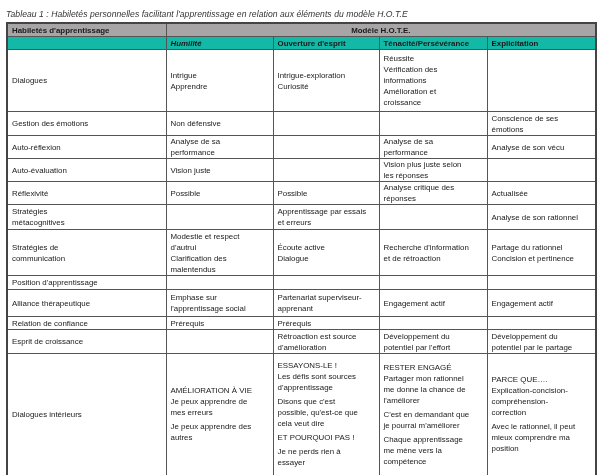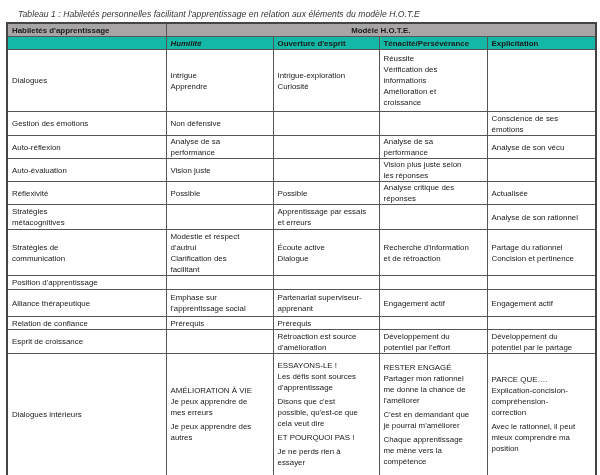--- a/index.html
+++ b/index.html
@@ -1,18 +1,18 @@
 <!DOCTYPE html>
 <html><head>
 <meta charset="utf-8">
 <style>
   html, body { margin: 0; padding: 0; background: #ffffff; }
   body { width: 600px; height: 475px; position: relative; overflow: hidden;
          font-family: "Liberation Sans", sans-serif; color: #1a1a1a; }
-  .caption { position: absolute; left: 18px; top: 9px; font-size: 8.6px; font-style: italic;
+  .caption { position: absolute; left: 6px; top: 9px; font-size: 8.6px; font-style: italic;
              color: #333; white-space: nowrap; letter-spacing: 0.05px; }
   table.hote { position: absolute; left: 6px; top: 22px; width: 589px;
                border-collapse: collapse; table-layout: fixed; font-size: 7.9px; line-height: 11px; }
   table.hote td, table.hote th { border: 1px solid #555; padding: 0 4px; vertical-align: middle;
                text-align: left; overflow: hidden; }
   table.hote { border: 2px solid #444; padding-left: 36px; }
   .head1 th { background: #a7a5a5; font-weight: bold; height: 12px; }
   .head1 th.center { text-align: center; }
   .head2 th { background: #14b8a6; font-weight: bold; height: 12px; }
   .head2 th.italic { font-style: italic; }
@@ -138,21 +138,21 @@
       </tr>
       <tr style="height: 46px;">
         <td>
           <span class="line">Stratégies de</span>
           <span class="line">communication</span>
         </td>
         <td>
           <span class="line">Modestie et respect</span>
           <span class="line">d'autrui</span>
           <span class="line">Clarification des</span>
-          <span class="line">facilitant</span>
+          <span class="line">malentendus</span>
         </td>
         <td>
           <span class="line">Écoute active</span>
           <span class="line">Dialogue</span>
         </td>
         <td>
           <span class="line">Recherche d'information</span>
           <span class="line">et de rétroaction</span>
         </td>
         <td>

